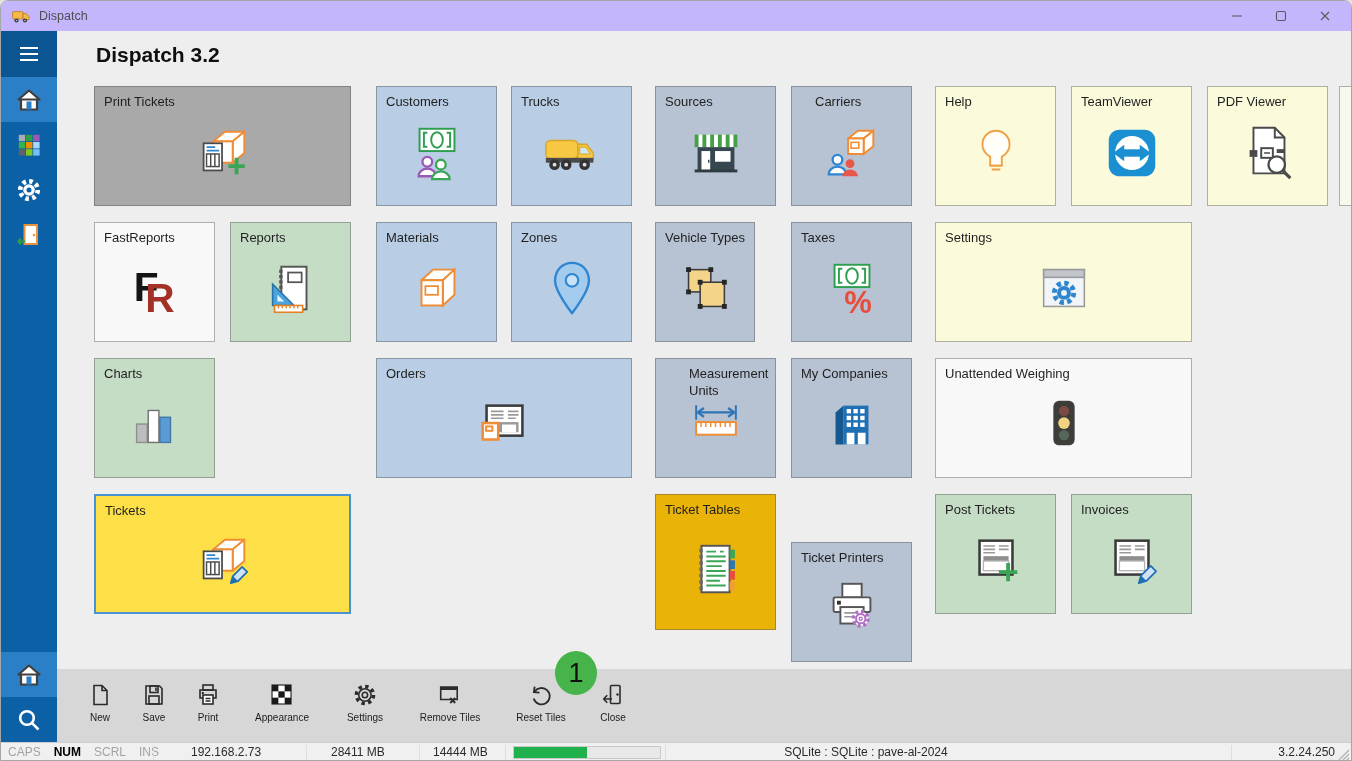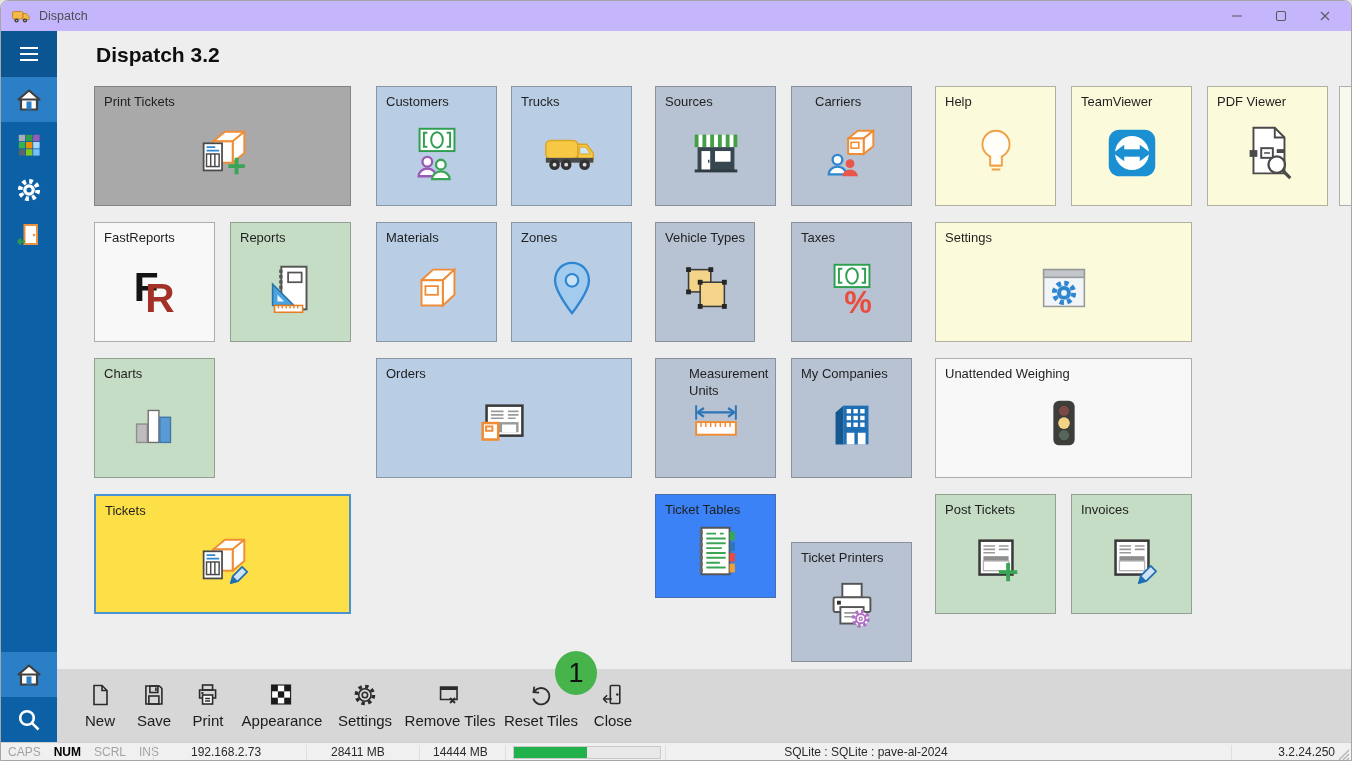--- a/index.html
+++ b/index.html
@@ -21,21 +21,21 @@
   .side-spacer{flex:1;}
   
   .heading{position:absolute;left:95px;top:42px;font-size:21px;font-weight:bold;color:#0f0f0f;}
   .tile{position:absolute;border:1px solid rgba(85,85,85,.45);}
   .tile.selected{border:2px solid #4893d4;}
   .tile-label{padding:7px 9px;font-size:13px;color:#1f1f1f;line-height:1.3;}
   .tile-icon{position:absolute;left:50%;top:56%;transform:translate(-50%,-50%);line-height:0;}
   
   .toolbar{position:absolute;left:56px;right:0;top:668px;height:73px;background:#d7d7d7;}
   .tb-item{position:absolute;top:13px;transform:translateX(-50%);display:flex;flex-direction:column;align-items:center;
-    background:none;border:none;padding:0;color:#1c1c1c;font-size:15px;font-family:"Liberation Sans",sans-serif;white-space:nowrap;}
+    background:none;border:none;padding:0;color:#1c1c1c;font-size:10px;font-family:"Liberation Sans",sans-serif;white-space:nowrap;}
   .tb-item svg{margin-bottom:4px;}
   .badge{position:absolute;left:554px;top:650px;width:42px;height:44px;border-radius:50%;
     display:flex;align-items:center;justify-content:center;font-size:27px;color:#101010;z-index:5;}
   
   .statusbar{position:absolute;left:0;right:0;top:741px;height:20px;background:#f0f0f0;border-top:1px solid #cfcfcf;
     font-size:12px;color:#2a2a2a;}
   .sb-abs{position:absolute;top:2px;white-space:nowrap;}
   .keys{left:7px;display:flex;gap:13px;}
   .key{color:#a3a3a3;}
   .key.active{color:#000;font-weight:bold;}
@@ -385,21 +385,21 @@
             <path d="M42,20 L54,10 V32 L42,42 Z" fill="#fff" stroke="#f08c33" stroke-width="2" stroke-linejoin="round"></path>
             <rect x="22" y="20" width="20" height="22" fill="#fff" stroke="#f08c33" stroke-width="2"></rect>
             <rect x="12" y="22" width="19" height="28" fill="#fff" stroke="#4a4a4a" stroke-width="1.8"></rect>
             <path d="M15,26 h9 M15,29.5 h13" stroke="#2e86d1" stroke-width="1.8"></path>
             <rect x="15" y="33" width="13" height="13" fill="none" stroke="#4a4a4a" stroke-width="1.5"></rect>
             <path d="M19.3,33 v13 M23.6,33 v13" stroke="#4a4a4a" stroke-width="1.5"></path>
             <path d="M40,55 l2.2,-7.5 l9.5,-9.5 l5.3,5.3 l-9.5,9.5 z" fill="#cfe3f5" stroke="#1f6fb5" stroke-width="1.8" stroke-linejoin="round"></path>
             <path d="M40,55 l2.2,-7.5 l5.3,5.3 z" fill="#1f6fb5"></path>
           </svg></div>
       </div>
-      <div class="tile" style="left: 654px; top: 493px; width: 121px; height: 104px; background: #3b82f6;">
+      <div class="tile" style="left: 654px; top: 493px; width: 121px; height: 136px; background: #eab308;">
         <div class="tile-label">Ticket Tables</div>
         <div class="tile-icon"><svg width="62" height="62" viewBox="0 0 64 64">
             <rect x="17" y="7" width="29" height="48" fill="#fff" stroke="#555" stroke-width="2"></rect>
             <g fill="#6a6a6a">
               <rect x="14.8" y="10" width="3.6" height="3.6"></rect>
               <rect x="14.8" y="16.5" width="3.6" height="3.6"></rect>
               <rect x="14.8" y="23" width="3.6" height="3.6"></rect>
               <rect x="14.8" y="29.5" width="3.6" height="3.6"></rect>
               <rect x="14.8" y="36" width="3.6" height="3.6"></rect>
               <rect x="14.8" y="42.5" width="3.6" height="3.6"></rect>

